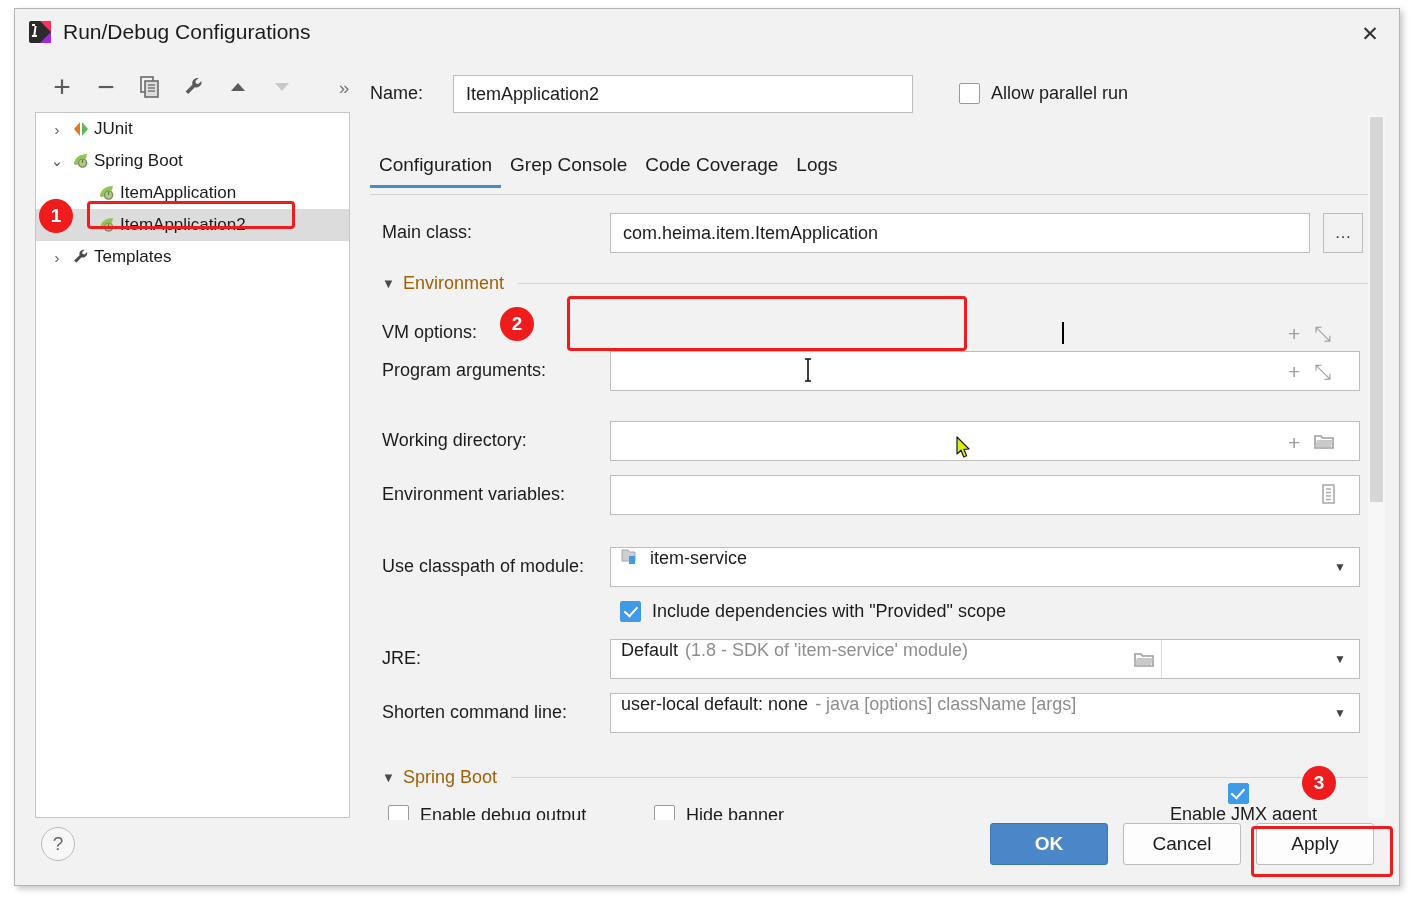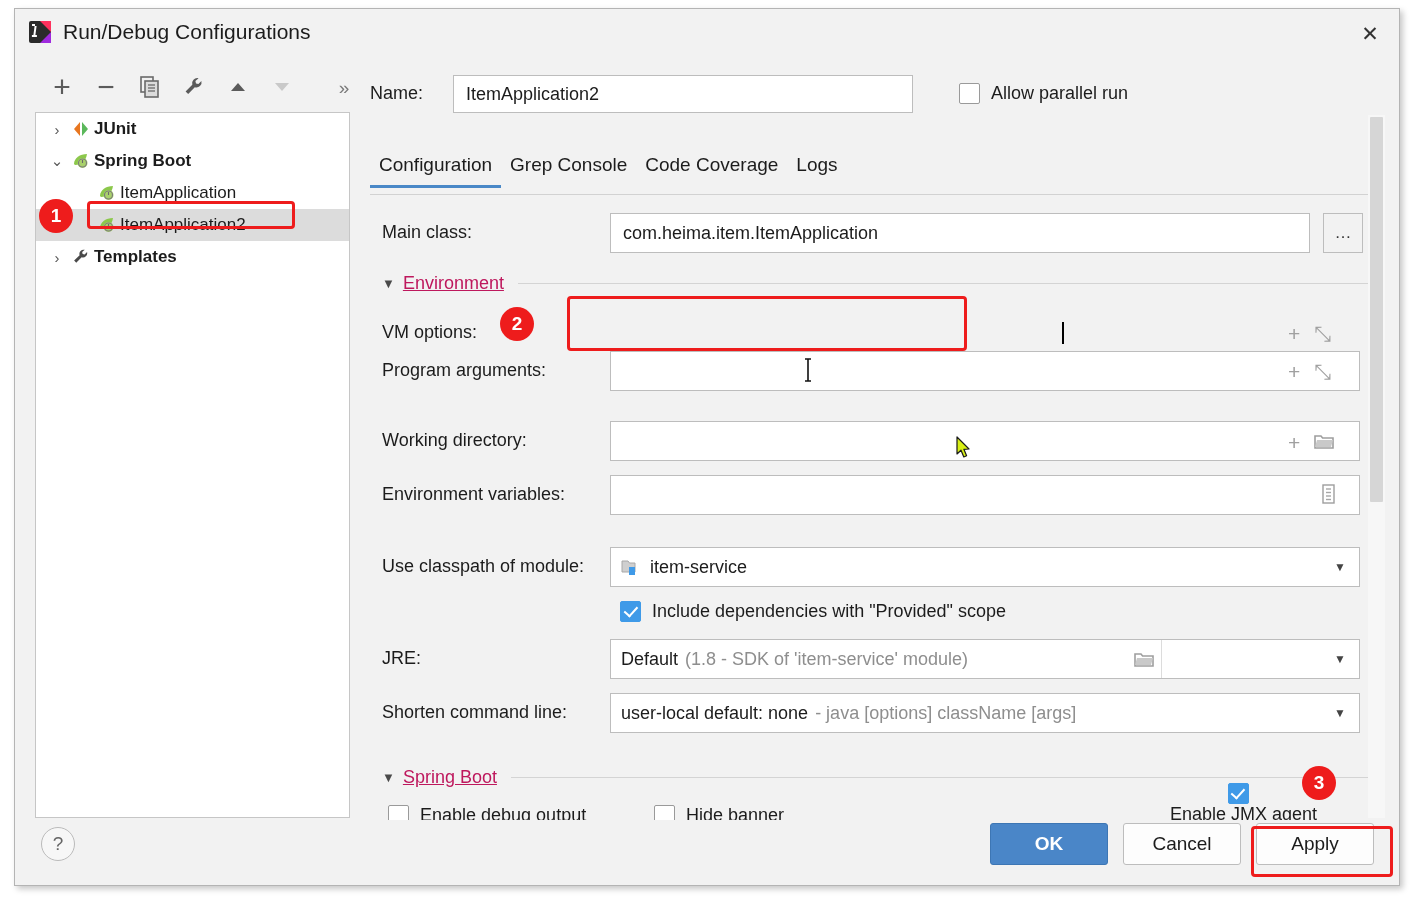--- a/index.html
+++ b/index.html
@@ -84,21 +84,21 @@
     width: 22px; flex: 0 0 22px;
     color: #555; font-size: 15px;
     display: flex; align-items: center; justify-content: center;
   }
   .tw.blank { color: transparent; }
   .tree-icon {
     width: 26px; flex: 0 0 26px;
     display: flex; align-items: center; justify-content: center;
   }
   .tree-label { white-space: nowrap; }
-  .tree-label.bold { font-weight: bold; }
+  .tree-label.bold { font-weight: normal; }
   .indent { margin-left: 26px; }
 
   
   .name-row {
     position: absolute; left: 355px; top: 66px;
     width: 1015px; height: 42px;
   }
   .name-label {
     position: absolute; left: 0; top: 8px;
     font-size: 18px; color: #1c1c1c;
@@ -216,33 +216,33 @@
   
   .section-hdr {
     position: absolute; left: 12px;
     display: flex; align-items: center;
     width: 990px;
   }
   .section-tri {
     font-size: 13px; color: #4a4a4a; margin-right: 8px;
   }
   .section-title {
-    font-size: 18px; color: #be185d; white-space: nowrap; text-decoration: underline;
+    font-size: 18px; color: #a16207; white-space: nowrap;
   }
   .section-line {
     flex: 1; height: 1px; background: #d4d4d4; margin-left: 14px;
   }
 
   
   .combo {
     position: absolute;
     height: 40px;
     background: #fff;
     border: 1px solid #bdbdbd;
-    display: flex; align-items: center;
+    display: flex; 
     padding: 0 0 0 10px;
     font-size: 18px; color: #1c1c1c;
     cursor: pointer;
   }
   .combo-arrow {
     margin-left: auto;
     width: 38px;
     display: flex; align-items: center; justify-content: center;
     color: #444; font-size: 12px;
   }

